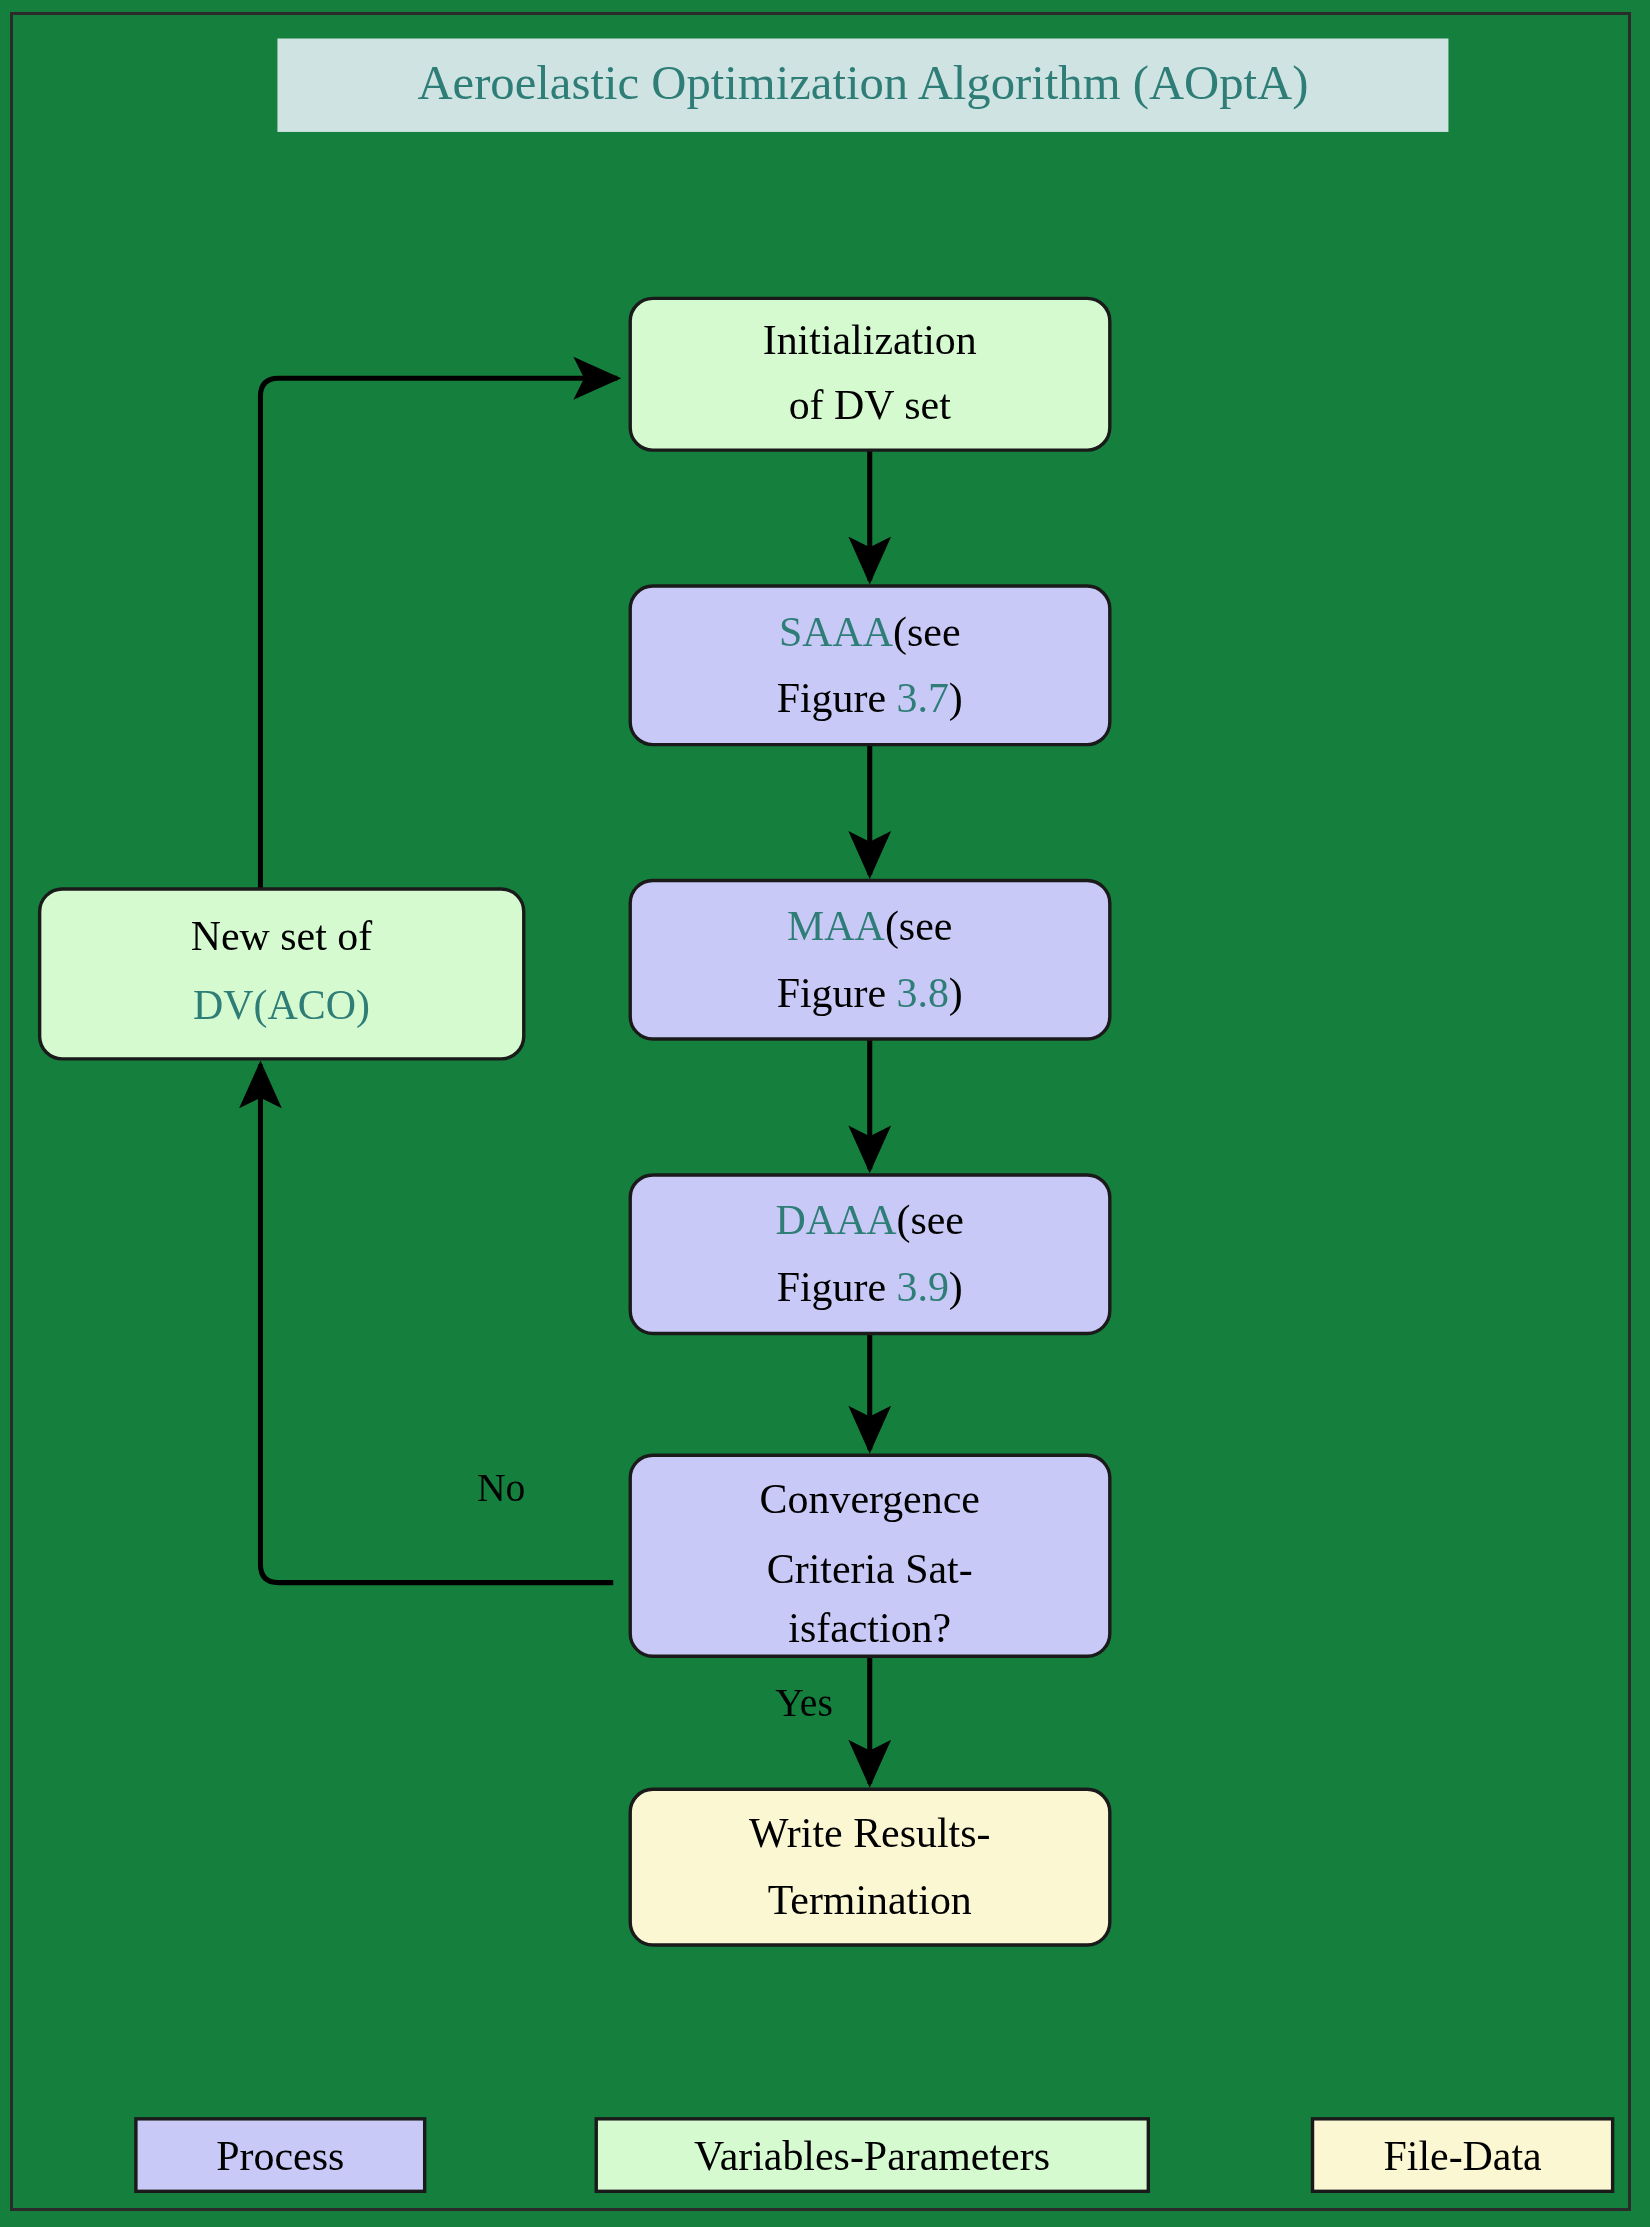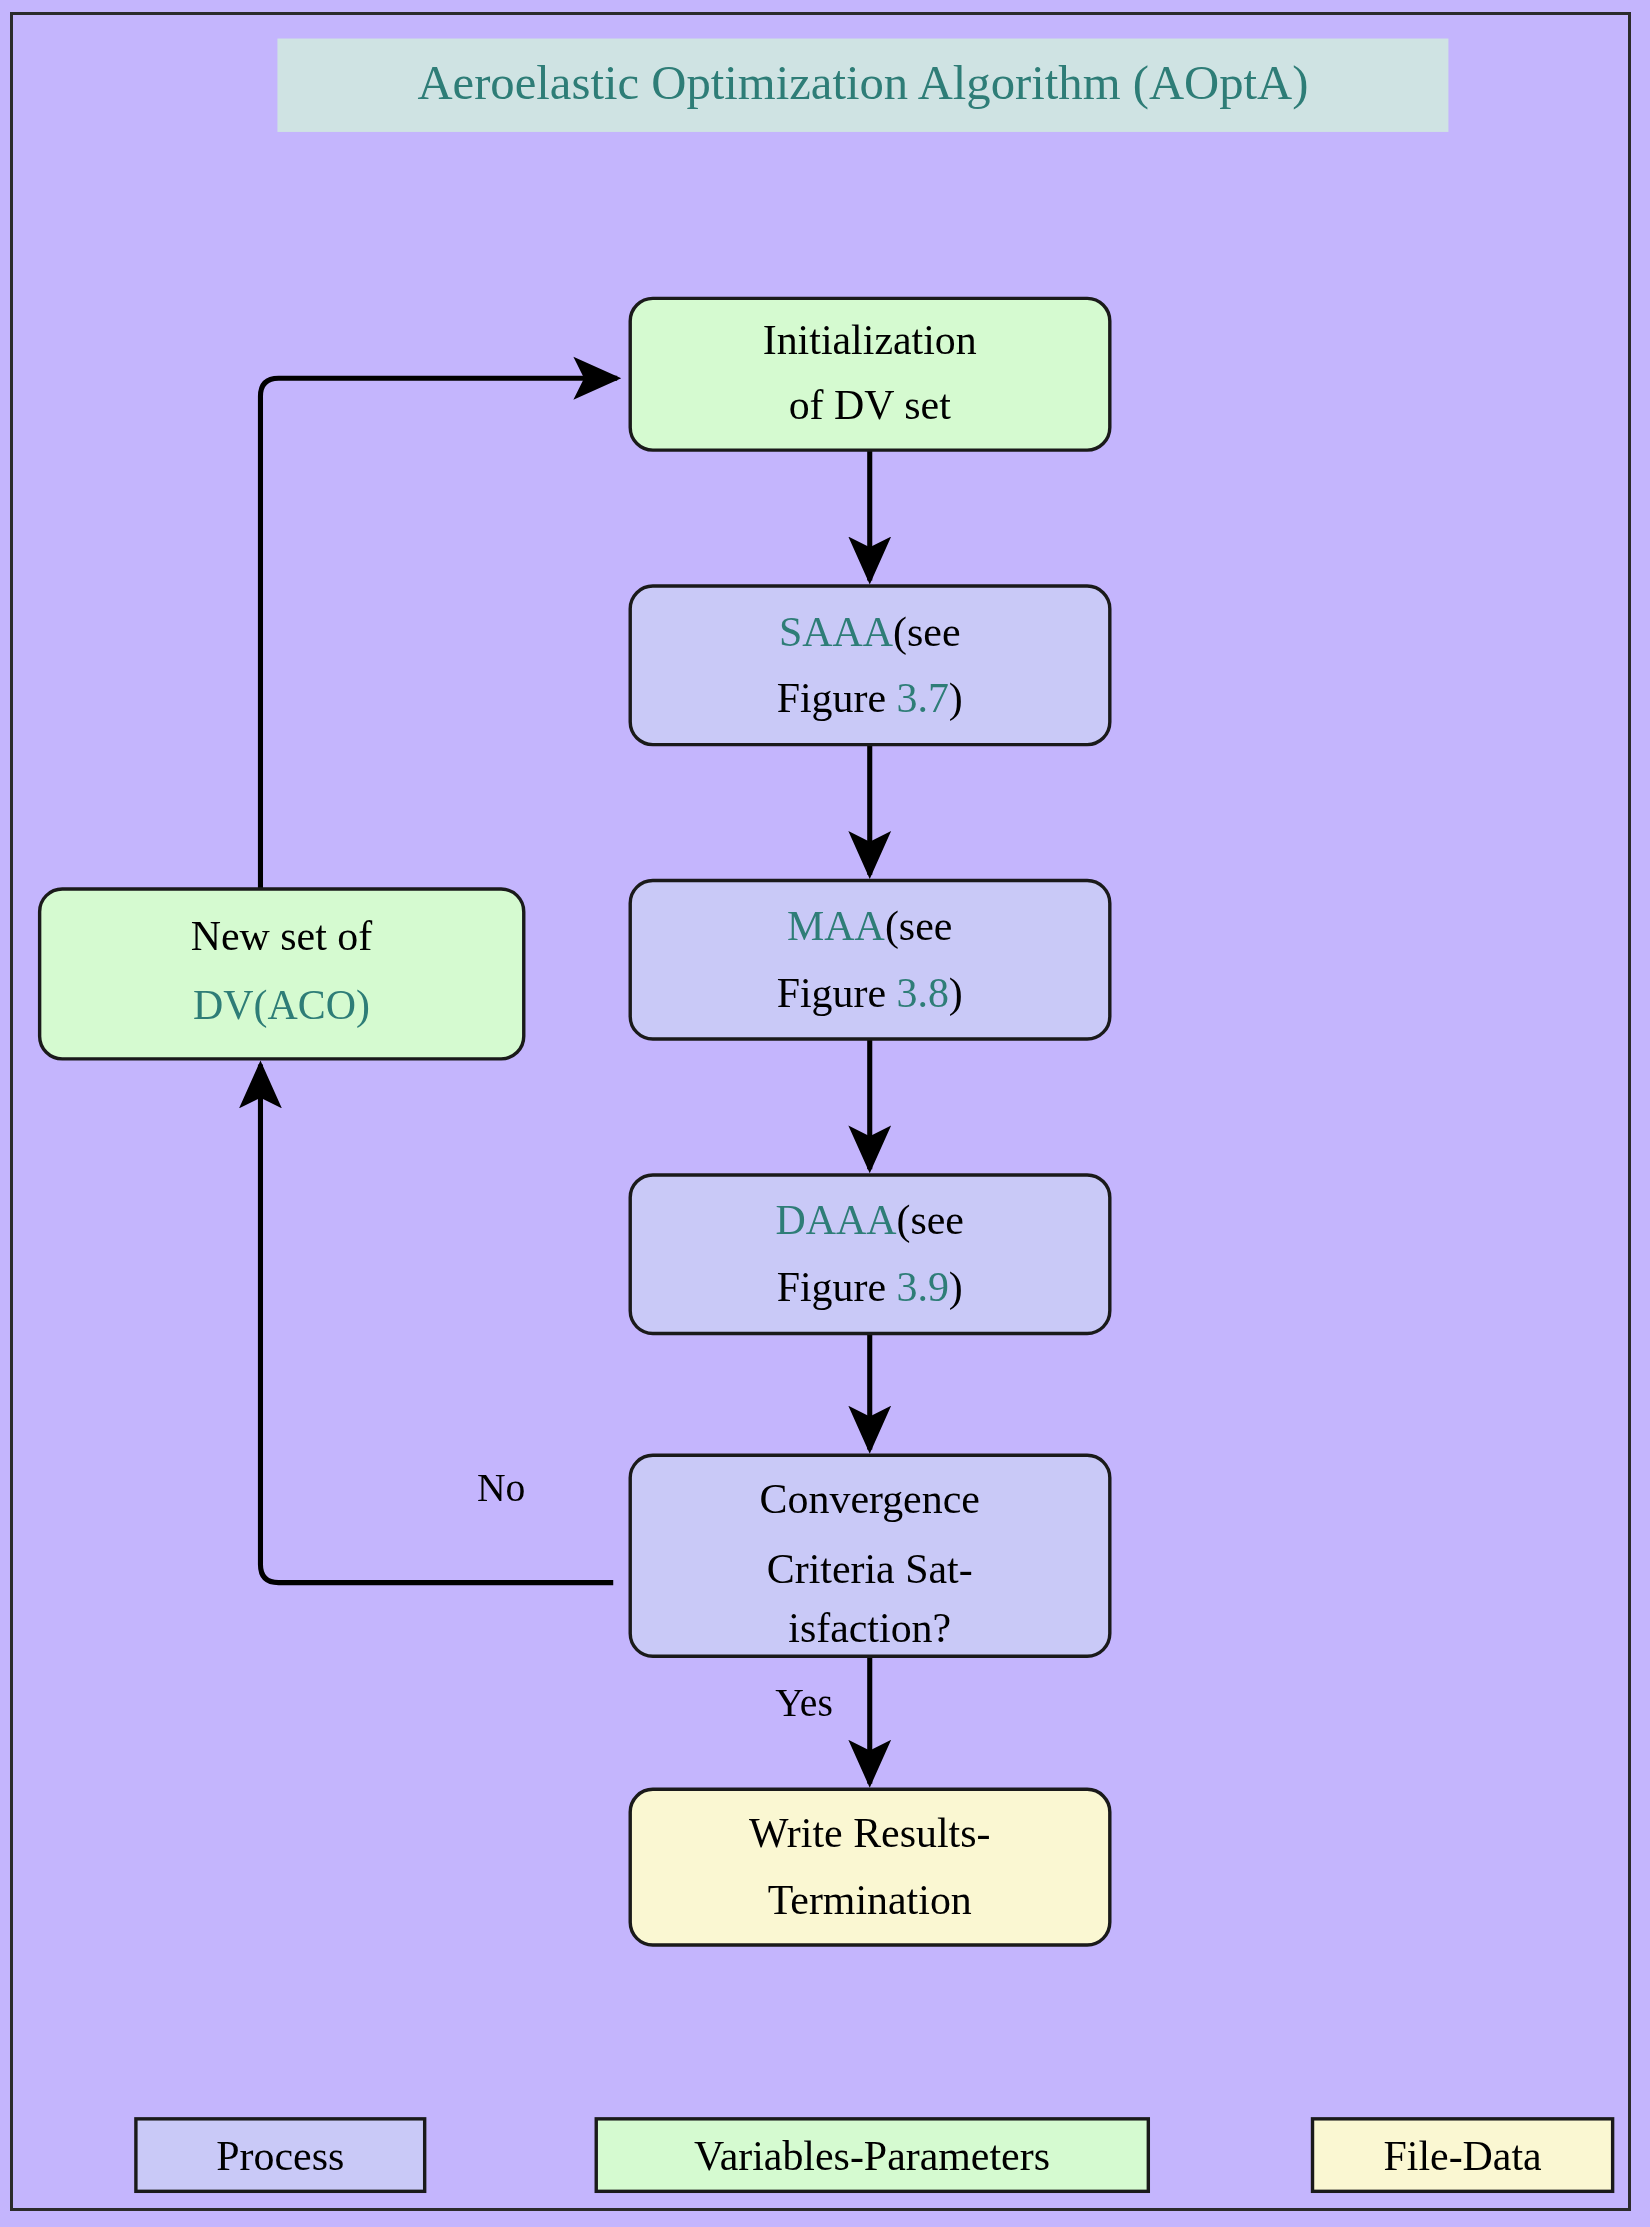--- a/index.html
+++ b/index.html
@@ -4,21 +4,21 @@
 <style>
   html, body {
     margin: 0;
     padding: 0;
     background: #ffffff;
   }
   #page {
     position: relative;
     width: 1650px;
     height: 2227px;
-    background: #c4b5fd;
+    background: #15803d;
     font-family: "Liberation Serif", "DejaVu Serif", serif;
     overflow: hidden;
   }
   #frame {
     position: absolute;
     left: 10.2px;
     top: 12px;
     width: 1621px;
     height: 2199px;
     border: 3.4px solid #2b2b2b;

